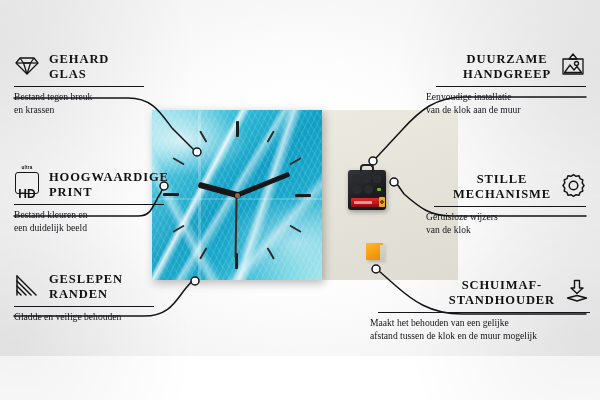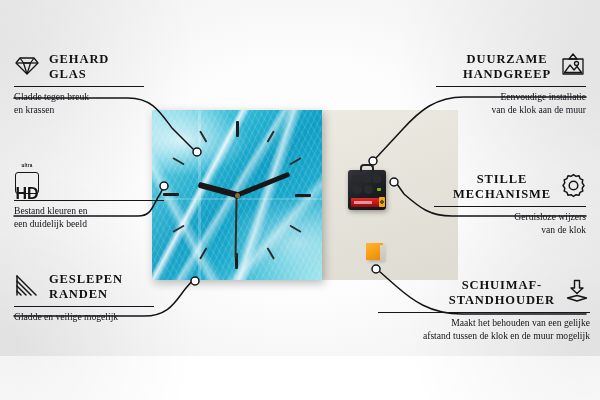--- a/index.html
+++ b/index.html
@@ -171,34 +171,34 @@
   .feat .desc {
     font-family: "Liberation Serif", serif;
     font-size: 9.6px;
     line-height: 12.2px;
     color: #15151a;
     white-space: pre-line;
   }
   .feat.left .title { text-align: left; }
   .feat.right .row { flex-direction: row; justify-content: flex-end; }
   .feat.right .title { text-align: center; }
-  .feat.right .desc { text-align: right; }
+  .feat.right .desc { }
 
   .icon-box { flex: 0 0 auto; width: 26px; height: 26px; display: flex; align-items: center; justify-content: center; }
   .icon-box svg { display: block; }
 
   .hd-badge {
     width: 24px; height: 22px;
     border: 1.6px solid #151515;
     border-radius: 3px;
     display: flex; flex-direction: column; align-items: center; justify-content: center;
     line-height: 1;
   }
   .hd-badge .u { font-family: "Liberation Sans", sans-serif; font-size: 4.6px; font-weight: bold; letter-spacing: 0.2px; color:#151515; }
-  .hd-badge .h { font-family: "Liberation Sans", sans-serif; font-size: 16px; font-weight: bold; color:#151515; margin-top: 17px; }
+  .hd-badge .h { font-family: "Liberation Sans", sans-serif; font-size: 12px; font-weight: bold; color:#151515; margin-top: 17px; }
 </style>
 </head>
 <body>
 
 <div id="stage">
 
   <div class="wall-panel-edge"></div>
   <div class="wall-panel"></div>
 
   <div class="clock">
@@ -294,32 +294,34 @@
             <path d="M5 3 L8.5 8 L12 19"></path>
             <path d="M19 3 L15.5 8 L12 19"></path>
             <path d="M8.5 8 H15.5"></path>
           </g>
         </svg>
       </span>
       <span class="title">GEHARD
 GLAS</span>
     </div>
     <div class="rule" style="width:130px;"></div>
-    <div class="desc">Gladde tegen breuk
+    <div class="desc">Bestand tegen breuk
 en krassen</div>
   </div>
 
   <div class="feat left" style="left:14px; top:170px; width:160px;">
     <div class="row">
       <span class="icon-box">
         <span class="hd-badge">
           <span class="u">ultra</span>
           <span class="h">HD</span>
         </span>
       </span>
+      <span class="title">HOOGWAARDIGE
+PRINT</span>
     </div>
     <div class="rule" style="width:150px;"></div>
     <div class="desc">Bestand kleuren en
 een duidelijk beeld</div>
   </div>
 
   <div class="feat left" style="left:14px; top:272px; width:150px;">
     <div class="row">
       <span class="icon-box">
         <svg width="24" height="22" viewBox="0 0 24 22">
@@ -329,21 +331,21 @@
             <path d="M2 12 L11 21"></path>
             <path d="M2 17 L6 21"></path>
             <path d="M2 2 L2 21"></path>
           </g>
         </svg>
       </span>
       <span class="title">GESLEPEN
 RANDEN</span>
     </div>
     <div class="rule" style="width:140px;"></div>
-    <div class="desc">Gladde en veilige mogelijk</div>
+    <div class="desc">Gladde en veilige behouden</div>
   </div>
 
   <div class="feat right" style="right:14px; top:52px; width:160px;">
     <div class="row">
       <span class="title">DUURZAME
 HANDGREEP</span>
       <span class="icon-box">
         <svg width="26" height="24" viewBox="0 0 26 24">
           <g fill="none" stroke="#151515" stroke-width="1.3" stroke-linejoin="round">
             <path d="M13 1 L9 6 H17 Z"></path>

